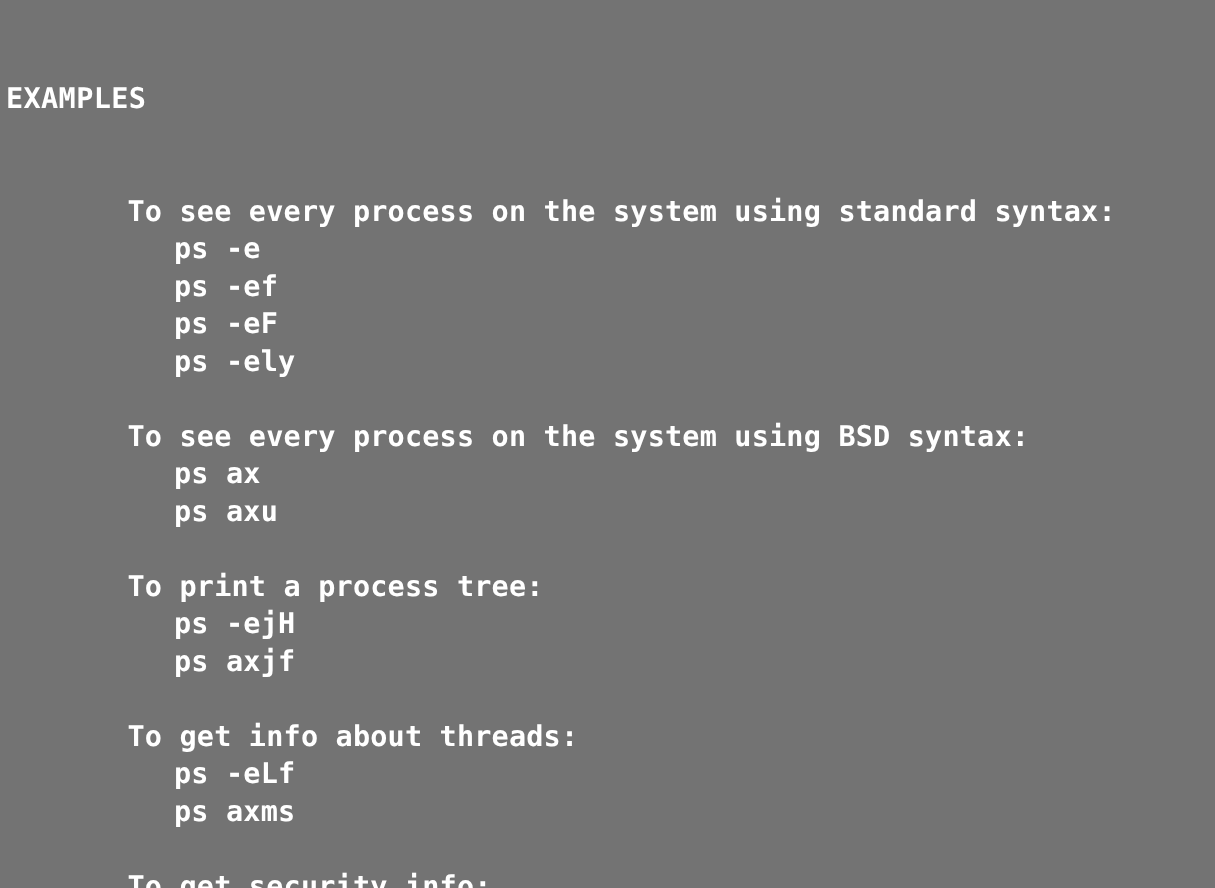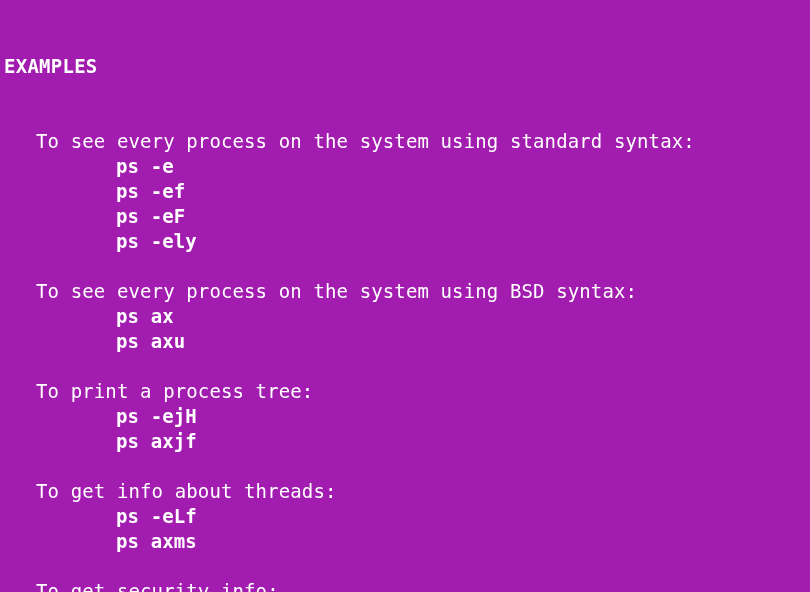--- a/index.html
+++ b/index.html
@@ -10,21 +10,21 @@
   body {
     width: 810px;
     height: 592px;
     overflow: hidden;
     font-family: "DejaVu Sans Mono", "Liberation Mono", monospace;
     -webkit-font-smoothing: none;
   }
   #terminal {
     width: 810px;
     height: 592px;
-    background: #a21caf;
+    background: #737373;
     color: #ffffff;
     font-family: "DejaVu Sans Mono", "Liberation Mono", monospace;
     font-size: 19px;
     line-height: 25px;
     position: relative;
     box-sizing: border-box;
     padding: 0;
   }
   .manpage {
     position: absolute;
@@ -39,23 +39,23 @@
     color: #ffffff;
     padding-left: 4px;
     line-height: 25px;
     letter-spacing: 0.25px;
   }
   .example-block {
     display: block;
   }
   .block-desc {
     display: block;
-    font-weight: normal;
+    font-weight: bold;
     color: #ffffff;
-    padding-left: 36px;
+    padding-left: 85px;
     line-height: 25px;
     letter-spacing: 0.12px;
   }
   .cmd-line {
     display: block;
     font-weight: bold;
     color: #ffffff;
     padding-left: 116px;
     line-height: 25px;
     letter-spacing: 0.12px;

